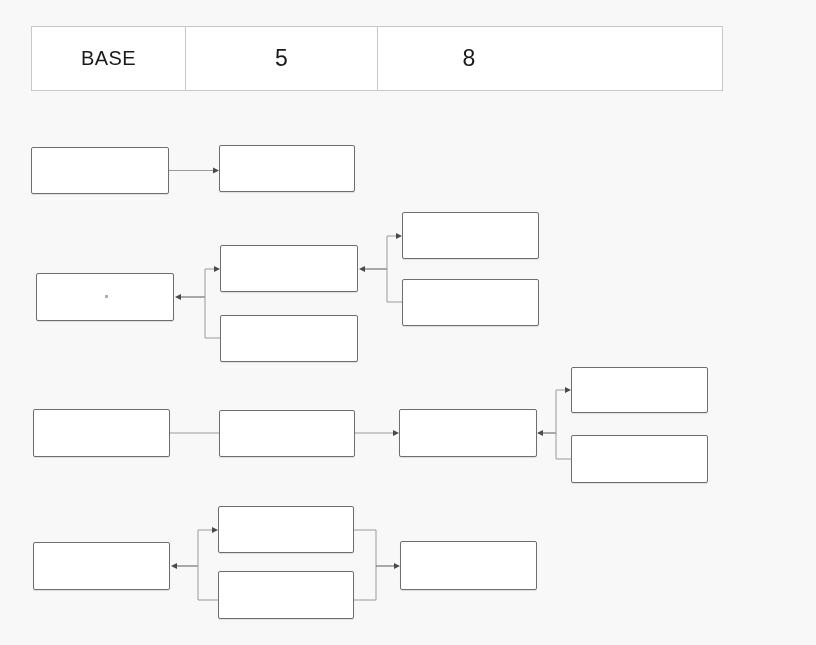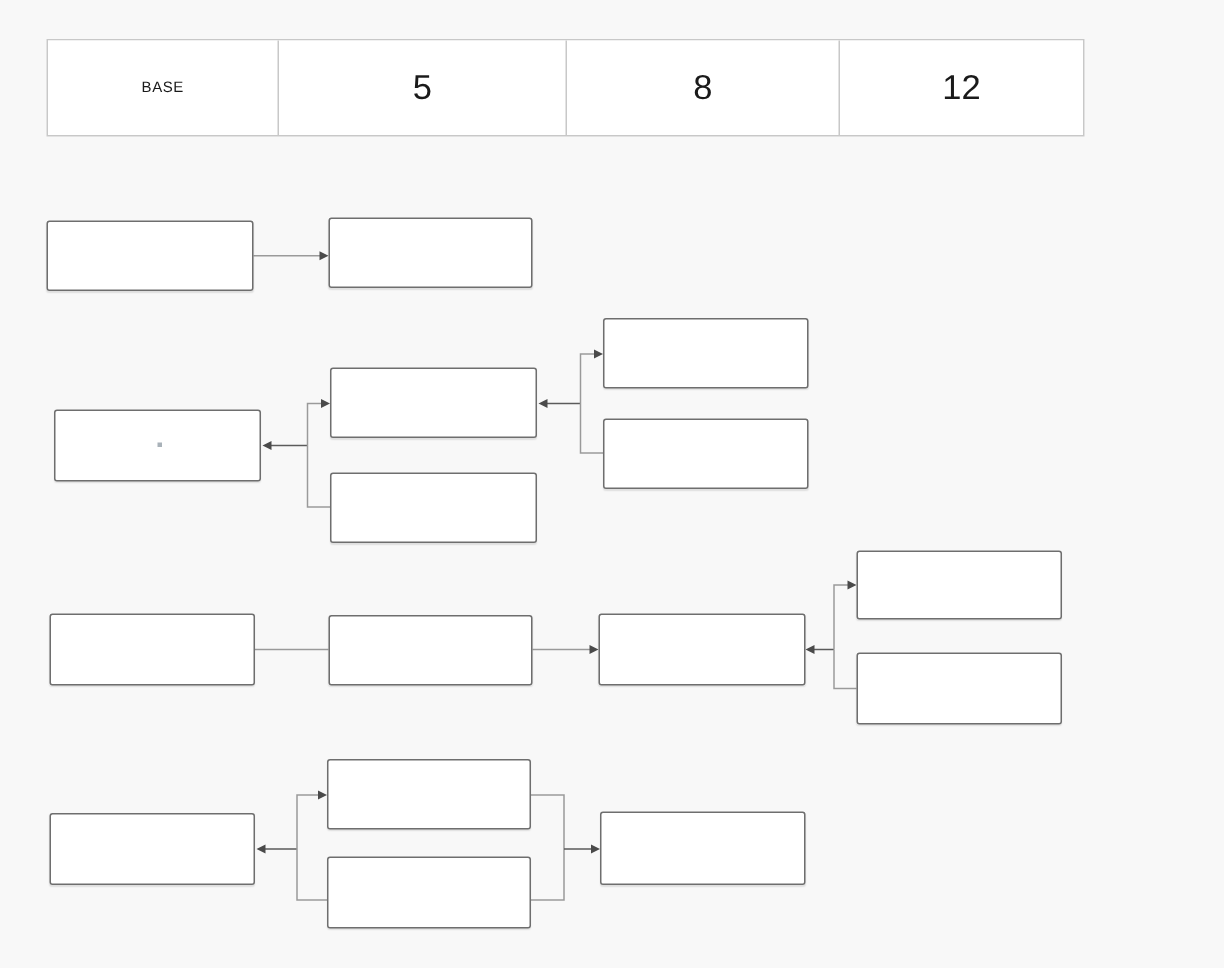--- a/index.html
+++ b/index.html
@@ -42,21 +42,21 @@
     justify-content: center;
     box-sizing: border-box;
     border-right: 1px solid #c8c8c8;
     background: #ffffff;
     color: #1a1a1a;
     height: 100%;
   }
   .header-cell:last-child { border-right: none; }
   .header-cell.base {
     width: 154px;
-    font-size: 10px;
+    font-size: 20px;
     letter-spacing: 0.4px;
   }
   .header-cell.num {
     font-size: 23px;
     font-weight: 400;
   }
   .header-cell.c2 { width: 192px; }
   .header-cell.c3 { width: 182px; }
   .header-cell.c4 { width: 162px; }
 
@@ -102,21 +102,20 @@
 </style>
 </head>
 <body style="background: rgb(248, 248, 248);">
 
 <div id="canvas">
 
   <div class="header-table">
     <div class="header-cell base">BASE</div>
     <div class="header-cell num c2">5</div>
     <div class="header-cell num c3">8</div>
-    <div class="header-cell num c4">12</div>
   </div>
 
   <svg id="edges" viewBox="0 0 816 645" xmlns="http://www.w3.org/2000/svg">
 
     <path class="edge" d="M 169 170.5 L 214 170.5"></path>
     <polygon class="arrow-head" points="213,167.5 219,170.5 213,173.5"></polygon>
 
     <path class="edge-dark" d="M 180 297 L 205 297"></path>
     <polygon class="arrow-head" points="181,294 175,297 181,300"></polygon>
     <path class="edge" d="M 205 297 L 205 269 L 215 269"></path>

